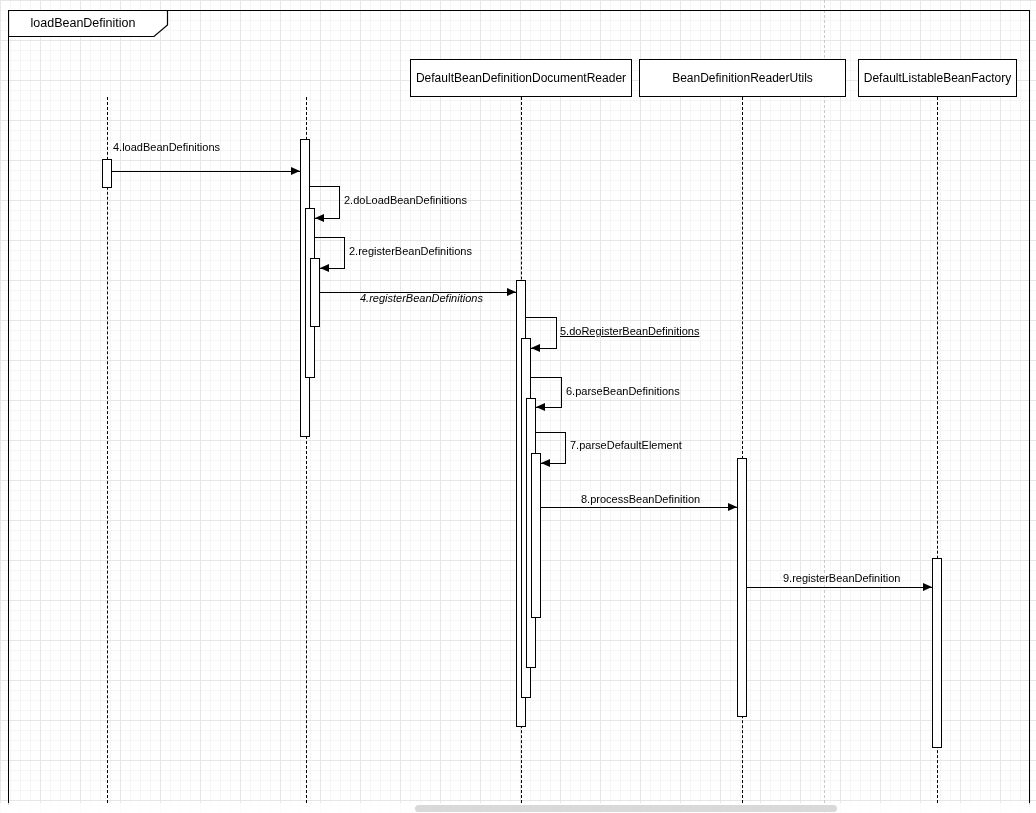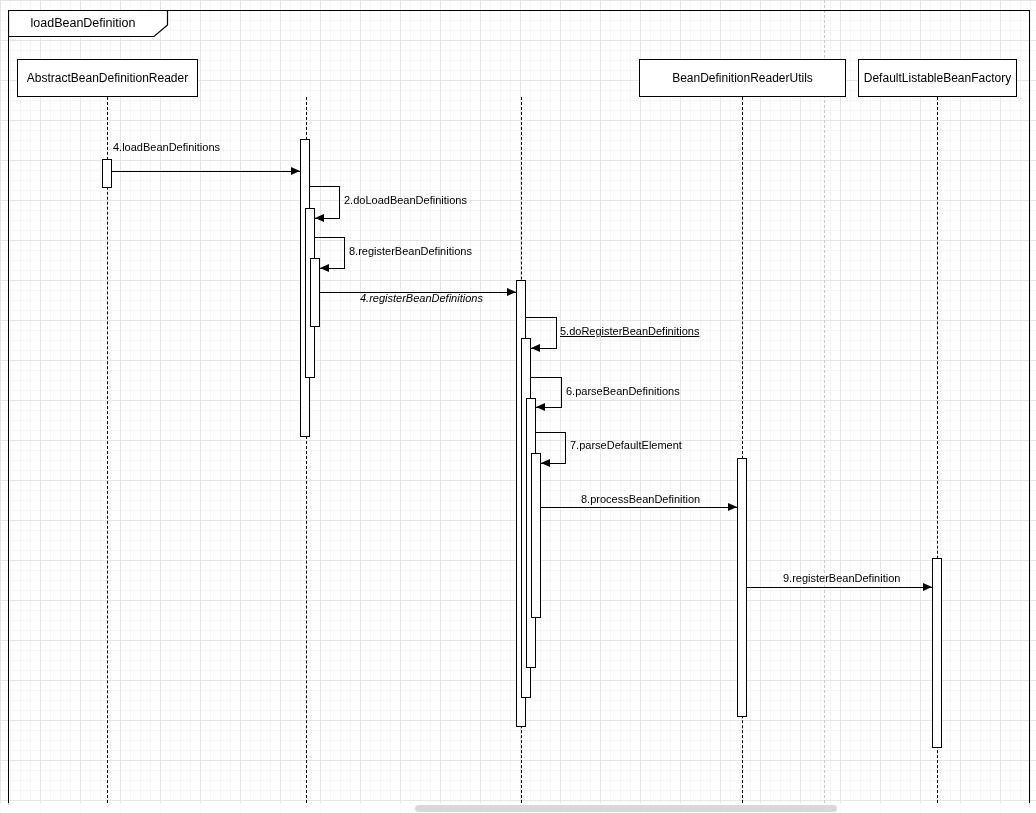--- a/index.html
+++ b/index.html
@@ -68,22 +68,22 @@
     <path d="M0.5,0.5 L159.5,0.5 L159.5,15 L146,26.5 L0.5,26.5 Z" fill="#ffffff" stroke="#000000" stroke-width="1.2"></path>
   </svg>
   <div class="abs tab-text">loadBeanDefinition</div>
 
   <div class="abs lifeline" style="left:107px;"></div>
   <div class="abs lifeline" style="left:306px;"></div>
   <div class="abs lifeline" style="left:521px;"></div>
   <div class="abs lifeline" style="left:742px;"></div>
   <div class="abs lifeline" style="left:937px;"></div>
 
-  <div class="abs box" style="left:17px;width:181px;">
-      <span>AbstractBeanDefinitionReader</span>
+  <div class="abs box" style="left:410px;width:222px;">
+      <span>DefaultBeanDefinitionDocumentReader</span>
     </div>
   <div class="abs box" style="left:639px;width:207px;">
       <span>BeanDefinitionReaderUtils</span>
     </div>
   <div class="abs box" style="left:858px;width:159px;">
       <span>DefaultListableBeanFactory</span>
     </div>
 
   <div class="abs bar" style="left:102px;top:159px;height:29px;"></div>
   <div class="abs bar" style="left:300px;top:139px;height:298px;"></div>
@@ -99,21 +99,21 @@
   <div class="abs hline" style="left:112px;top:171px;width:188px;"></div>
   <div class="abs head-r" style="left:291px;top:167px;"></div>
   <div class="abs msg-label" style="left:113px;top:141px;">4.loadBeanDefinitions</div>
 
   <div class="abs loop" style="left:310px;top:186px;width:30px;height:33px;"></div>
   <div class="abs head-l" style="left:315px;top:214px;"></div>
   <div class="abs msg-label" style="left:344px;top:194px;">2.doLoadBeanDefinitions</div>
 
   <div class="abs loop" style="left:315px;top:237px;width:30px;height:32px;"></div>
   <div class="abs head-l" style="left:320px;top:264px;"></div>
-  <div class="abs msg-label" style="left:349px;top:245px;">8.registerBeanDefinitions</div>
+  <div class="abs msg-label" style="left:349px;top:245px;">2.registerBeanDefinitions</div>
 
   <div class="abs hline" style="left:320px;top:292px;width:196px;"></div>
   <div class="abs head-r" style="left:507px;top:288px;"></div>
   <div class="abs msg-label" style="left:360px;top:292px;font-style:italic;">4.registerBeanDefinitions</div>
 
   <div class="abs loop" style="left:526px;top:317px;width:31px;height:32px;"></div>
   <div class="abs head-l" style="left:531px;top:344px;"></div>
   <div class="abs msg-label" style="left:560px;top:325px;text-decoration:underline;">5.doRegisterBeanDefinitions</div>
 
   <div class="abs loop" style="left:531px;top:377px;width:31px;height:31px;"></div>

